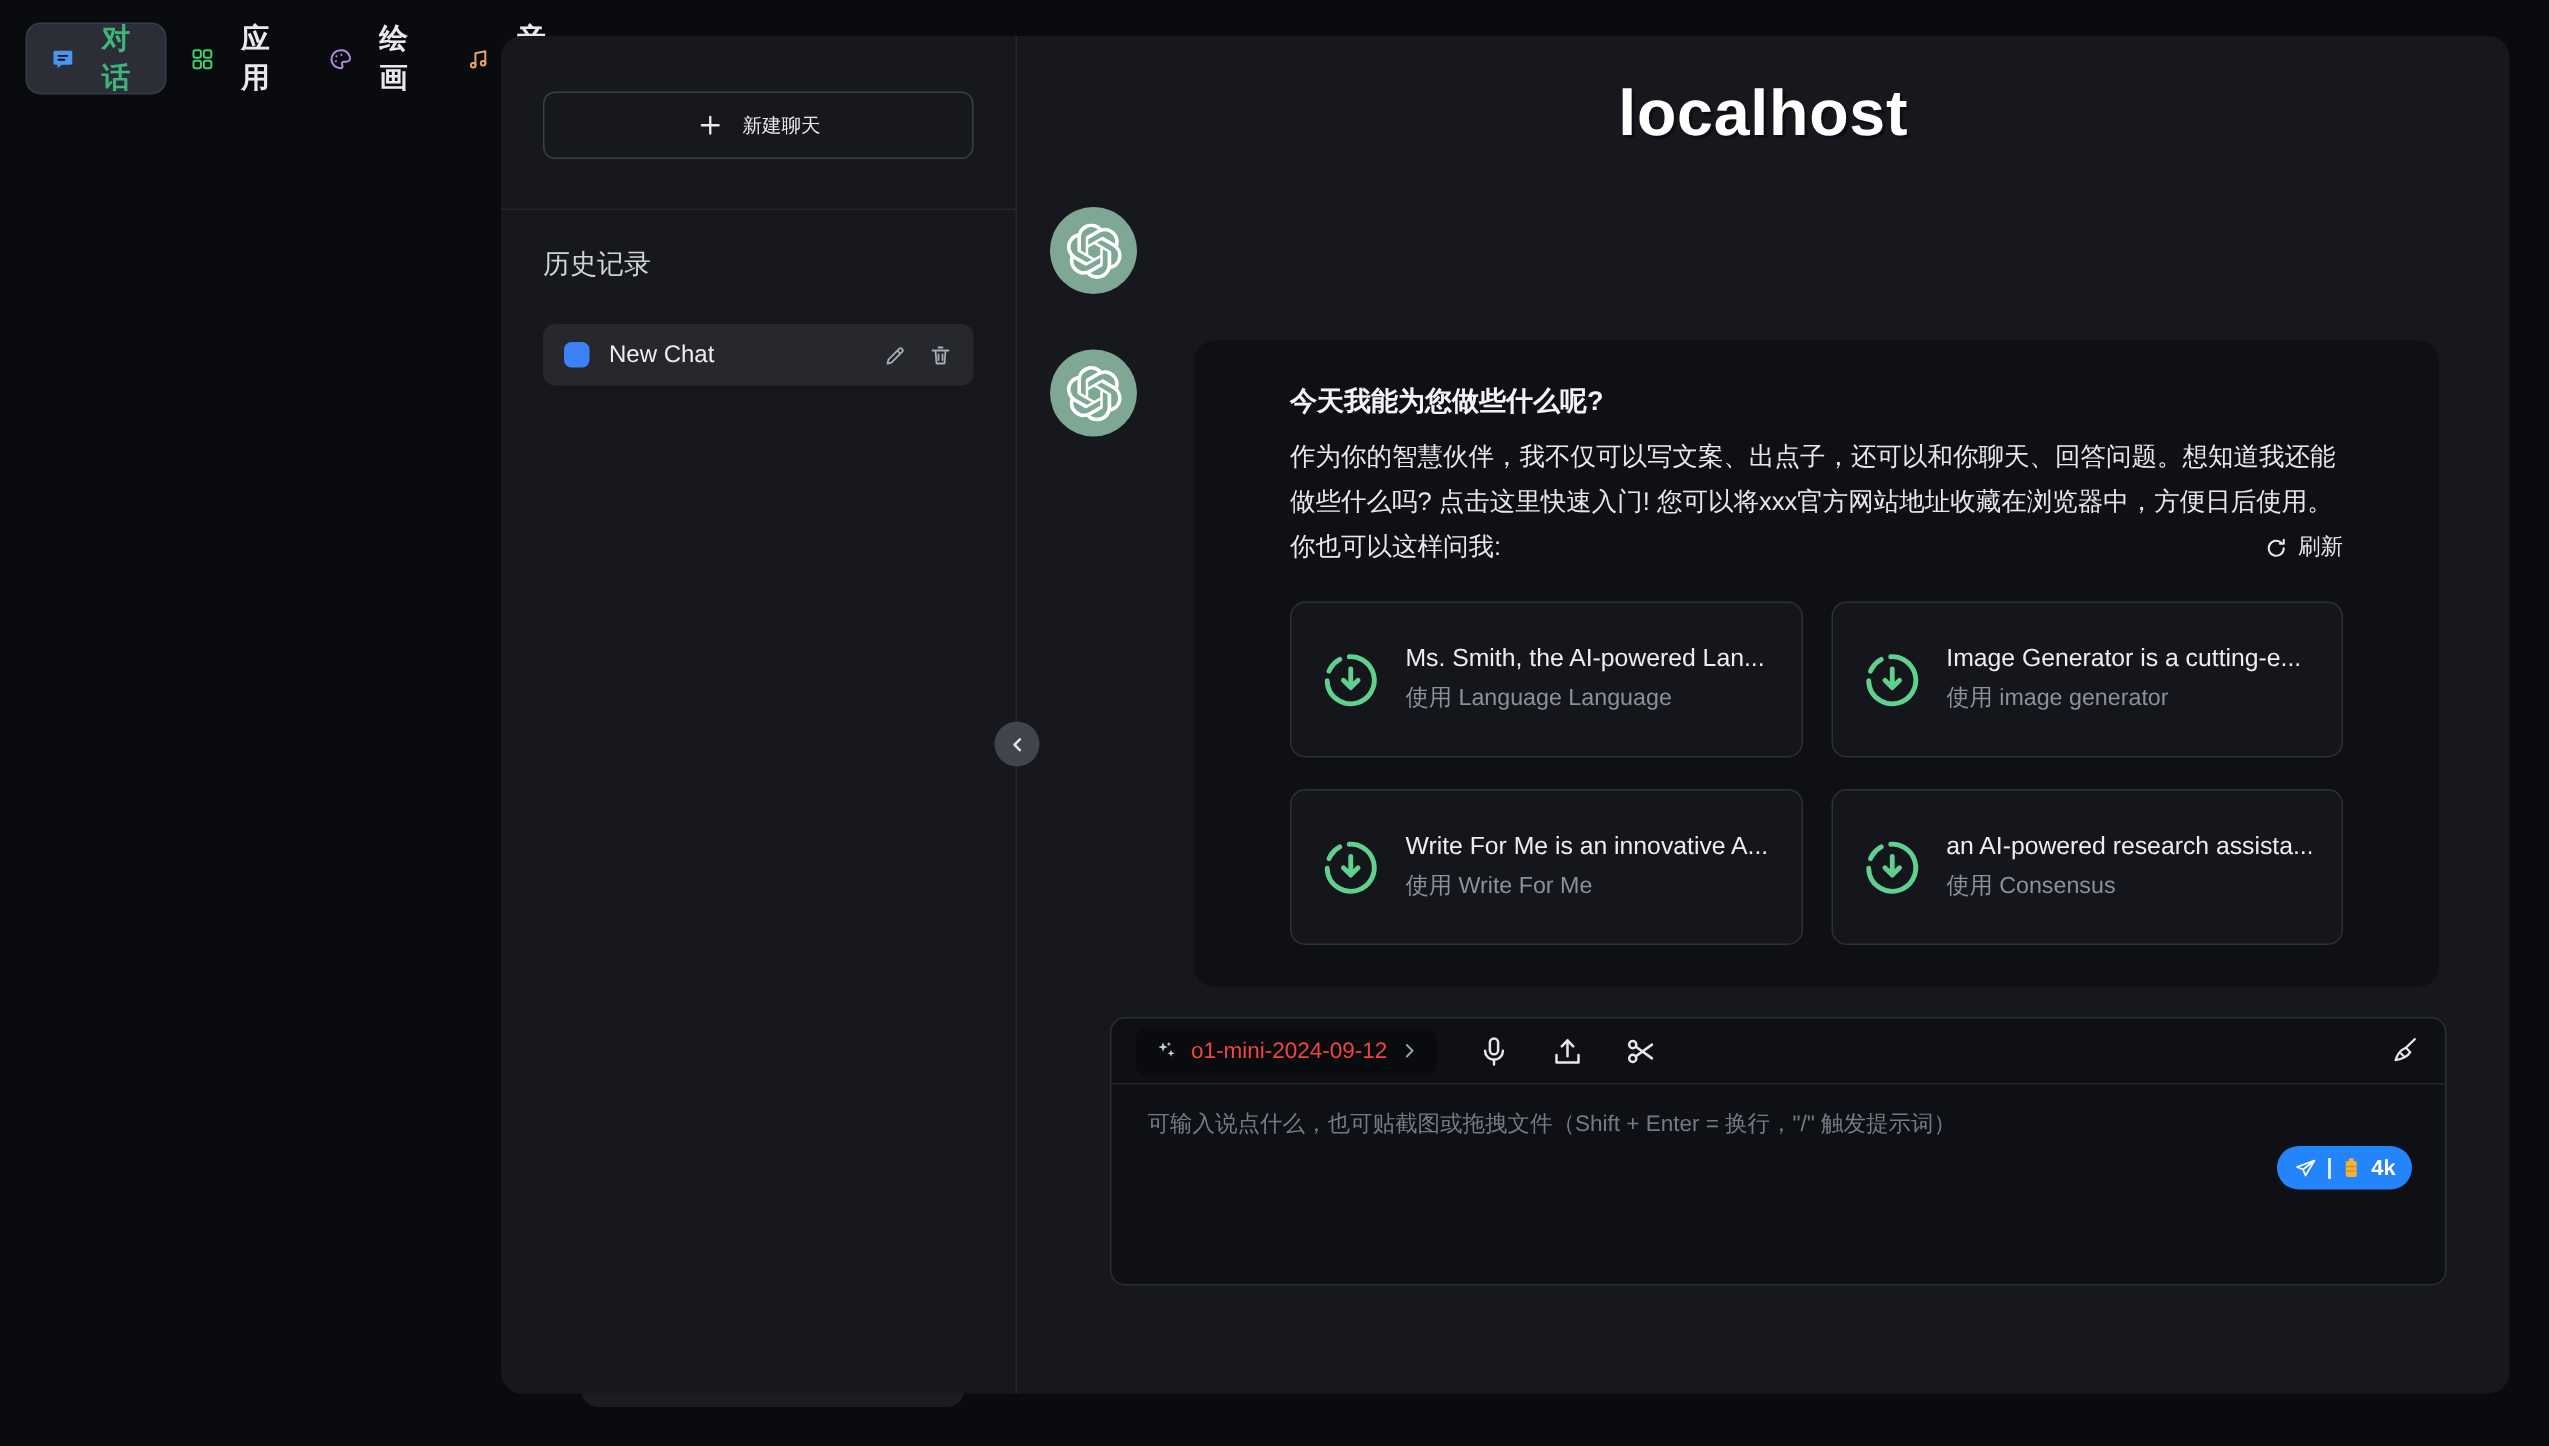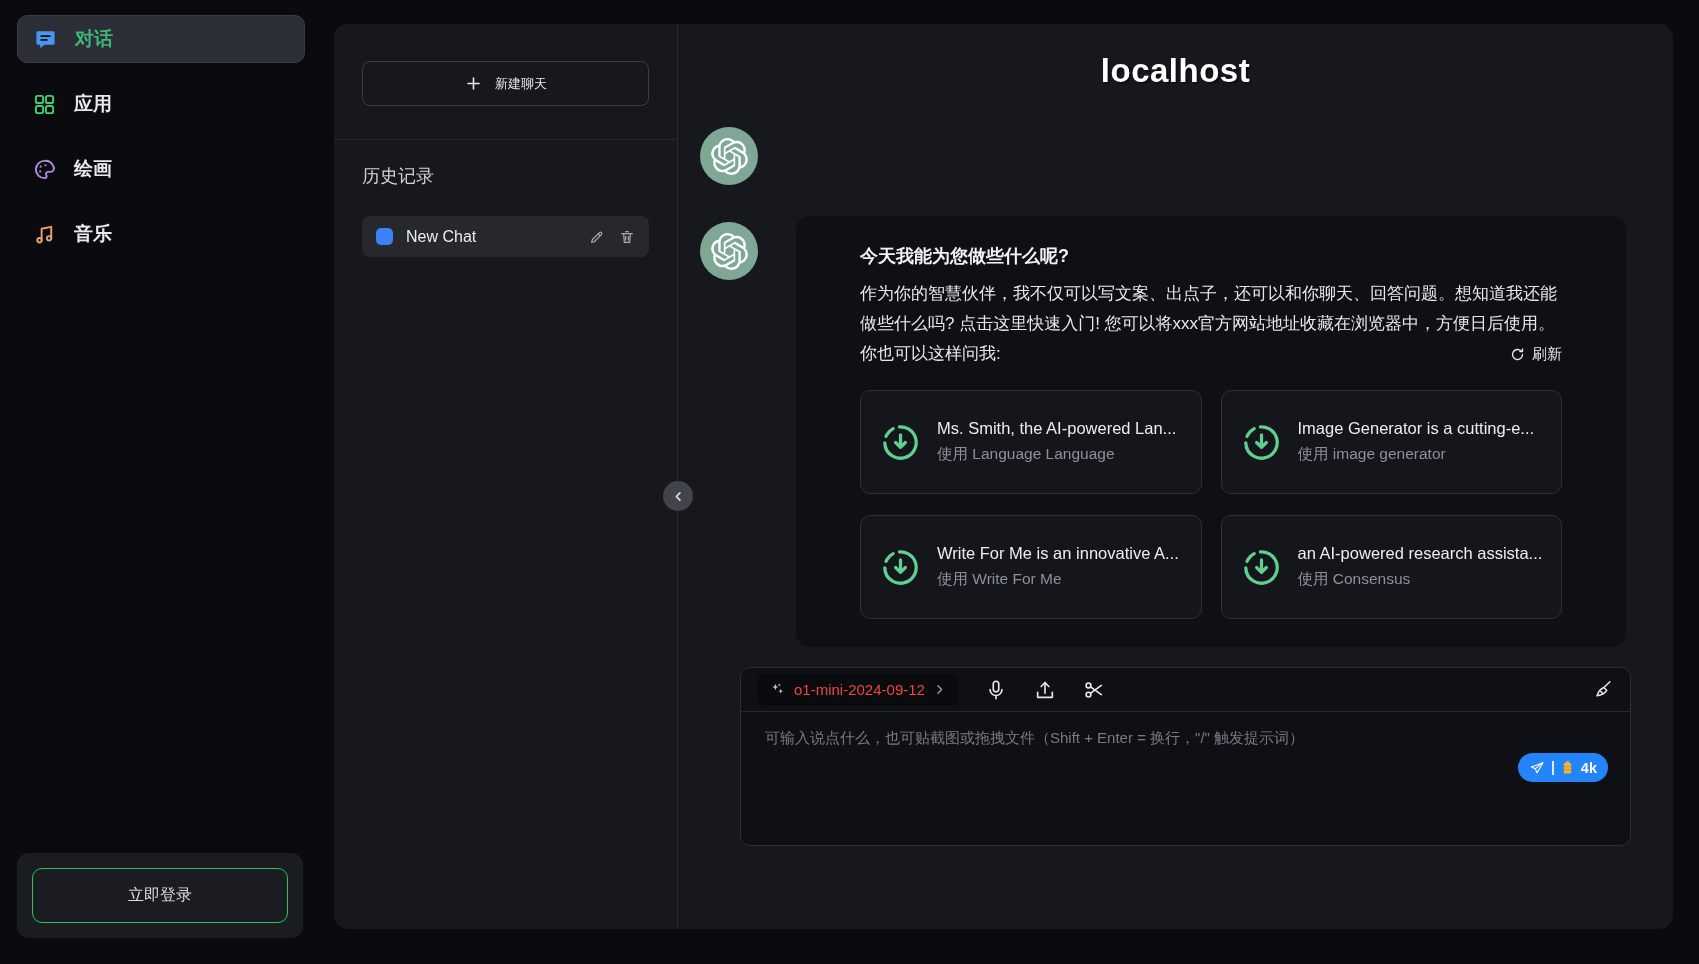--- a/index.html
+++ b/index.html
@@ -6,21 +6,21 @@
   html,body { width:1699px; height:964px; }
   body {
     background:#0a0b0e;
     font-family:"Liberation Sans","DejaVu Sans",sans-serif;
     color:#e6e7e9;
     overflow:hidden;
   }
   .page { display:flex; width:1699px; height:964px; }
 
   
-  .sidebar { width:306px; flex:none; padding:15px 0 26px 17px; display:flex; flex-direction:column; }
+  .sidebar { width:306px; flex:none; padding:15px 0 26px 17px; display:flex; flex-direction:row; }
   .nav-item { display:flex; align-items:center; gap:18px; height:48px; width:288px;
     padding:0 16px; border-radius:10px; margin-bottom:17px; cursor:pointer; }
   .nav-item.active { background:#2b2e37; border:1px solid #383c45; }
   .nav-label { font-size:19px; font-weight:700; color:#e8e9ea; }
   .nav-item.active .nav-label { color:#3fb579; }
   .nav-icon { width:23px; height:23px; display:flex; }
   .nav-icon svg { width:100%; height:100%; }
 
   .sidebar-bottom { margin-top:auto; width:286px; height:85px; background:#1a1c21;
     border-radius:12px; display:flex; align-items:center; justify-content:center; }
@@ -49,21 +49,21 @@
   .chat-item-actions svg { width:16px; height:16px; cursor:pointer; }
 
   
   .divider-handle { position:absolute; left:344px; top:457px; transform:translateX(-50%);
     width:30px; height:30px; border-radius:50%; background:#41444b; display:flex;
     align-items:center; justify-content:center; cursor:pointer; z-index:2; }
   .divider-handle svg { width:17px; height:17px; }
 
   
   .chat { flex:1; display:flex; flex-direction:column; min-width:0; }
-  .chat-title { text-align:center; margin-top:28px; font-size:33px; font-weight:700;
+  .chat-title { text-align:center; margin-top:28px; font-size:43px; font-weight:700;
     color:#ffffff; letter-spacing:.5px; text-shadow:2px 2px 0 rgba(0,0,0,.4); }
 
   .msg-row { display:flex; gap:38px; padding:0 47px 0 22px; margin-top:31px; align-items:flex-start; }
   .avatar { width:58px; height:58px; border-radius:50%; background:#7ea795; flex:none;
     display:flex; align-items:center; justify-content:center; margin-top:6px; }
   .avatar svg { width:37px; height:37px; }
   .msg-card { flex:1; background:#0f1014; border-radius:14px; padding:28px 64px; min-width:0; }
 
   .announce-heading { font-size:18px; font-weight:700; color:#f2f3f4; margin-bottom:11px; }
   .announce-line { font-size:15.5px; line-height:23px; }

